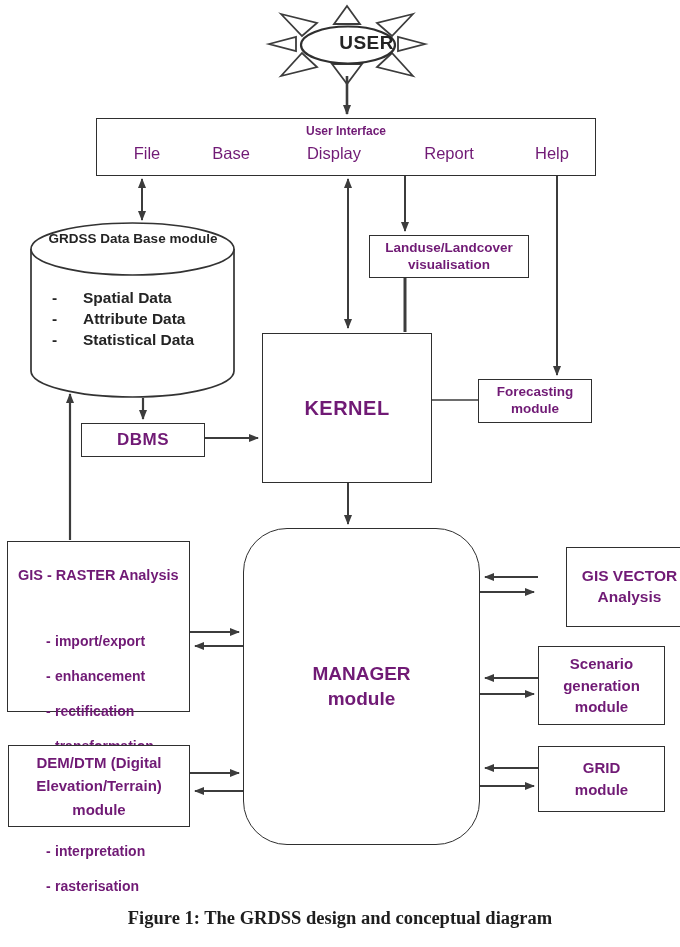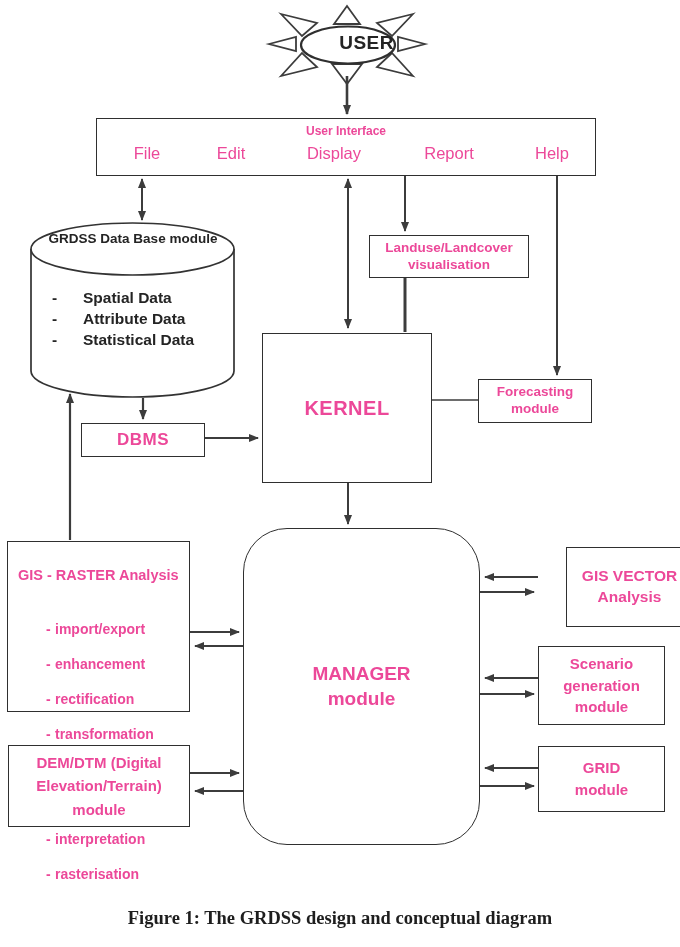--- a/index.html
+++ b/index.html
@@ -1,42 +1,42 @@
 <!DOCTYPE html>
 <html><head>
 <meta charset="utf-8">
 <style>
   html,body{margin:0;padding:0;background:#fff;}
   #canvas{position:relative;width:680px;height:947px;background:#fff;overflow:hidden;
           font-family:"Liberation Sans",sans-serif;color:#242424;}
   svg{position:absolute;left:0;top:0;}
   .box{position:absolute;border:1.7px solid #2f2f2f;background:#fff;box-sizing:border-box;
        display:flex;align-items:center;justify-content:center;text-align:center;
-       font-weight:bold;white-space:pre-line;color:#ec4899;}
+       font-weight:bold;white-space:pre-line;color:#701a75;}
   .freetext{position:absolute;font-weight:bold;color:#242424;}
   
   .user-label{position:absolute;left:302px;top:32px;width:92px;text-align:right;
               font-size:19px;font-weight:bold;letter-spacing:.5px;}
   
   .ui-box{left:96px;top:118px;width:500px;height:58px;display:block;}
   .ui-title{position:absolute;left:0;top:5px;width:100%;text-align:center;font-size:12px;font-weight:bold;}
   .menu-item{position:absolute;top:25px;transform:translateX(-50%);font-size:16.5px;font-weight:normal;}
   
   .db-title{left:38px;top:231px;width:190px;text-align:center;font-size:13.5px;}
   .db-list{position:absolute;left:52px;top:287px;}
   .db-row{display:flex;font-size:15.5px;font-weight:bold;line-height:21px;}
   .db-row .dash{width:31px;}
   
   .landuse-box{left:369px;top:235px;width:160px;height:43px;font-size:13.5px;line-height:1.25;}
   .kernel-box{left:262px;top:333px;width:170px;height:150px;font-size:20px;letter-spacing:.5px;}
   .forecasting-box{left:478px;top:379px;width:114px;height:44px;font-size:13.5px;line-height:1.25;}
   .dbms-box{left:81px;top:423px;width:124px;height:34px;font-size:17px;letter-spacing:.5px;}
   
   .gis-raster-box{left:7px;top:541px;width:183px;height:171px;display:block;text-align:left;}
-  .gr-title{margin:7px 0 2px 10px;font-size:14.5px;font-weight:bold;}
+  .gr-title{margin:7px 0 14px 10px;font-size:14.5px;font-weight:bold;}
   .gr-list{margin-left:38px;}
   .gr-row{display:flex;font-size:14px;font-weight:bold;line-height:17px;}
   .gr-row .dash{width:9px;}
   .manager-box{left:243px;top:528px;width:237px;height:317px;border-radius:44px;
                font-size:19px;line-height:1.3;}
   .gis-vector-box{left:538px;top:547px;width:127px;height:80px;font-size:15.5px;line-height:1.35;margin-left:28px;}
   .scenario-box{left:538px;top:646px;width:127px;height:79px;font-size:15px;line-height:1.45;}
   .grid-box{left:538px;top:746px;width:127px;height:66px;font-size:15px;line-height:1.45;}
   .dem-box{left:8px;top:745px;width:182px;height:82px;font-size:15px;line-height:1.55;}
   .caption{position:absolute;left:0;top:908px;width:680px;text-align:center;
@@ -97,21 +97,21 @@
       <line x1="190" y1="773" x2="239" y2="773" stroke-width="2.2" marker-end="url(#ae)"></line>
       <line x1="243" y1="791" x2="195" y2="791" stroke-width="2.2" marker-end="url(#ae)"></line>
     </g>
   </svg>
 
   <div class="user-label">USER</div>
 
   <div class="box ui-box">
     <div class="ui-title">User Interface</div>
     <span class="menu-item" style="left:50px">File</span>
-    <span class="menu-item" style="left:134px">Edit</span>
+    <span class="menu-item" style="left:134px">Base</span>
     <span class="menu-item" style="left:237px">Display</span>
     <span class="menu-item" style="left:352px">Report</span>
     <span class="menu-item" style="left:455px">Help</span>
   </div>
 
   <div class="freetext db-title">GRDSS Data Base module</div>
   <div class="db-list">
     <div class="db-row">
       <span class="dash">-</span>
       <span>Spatial Data</span>

